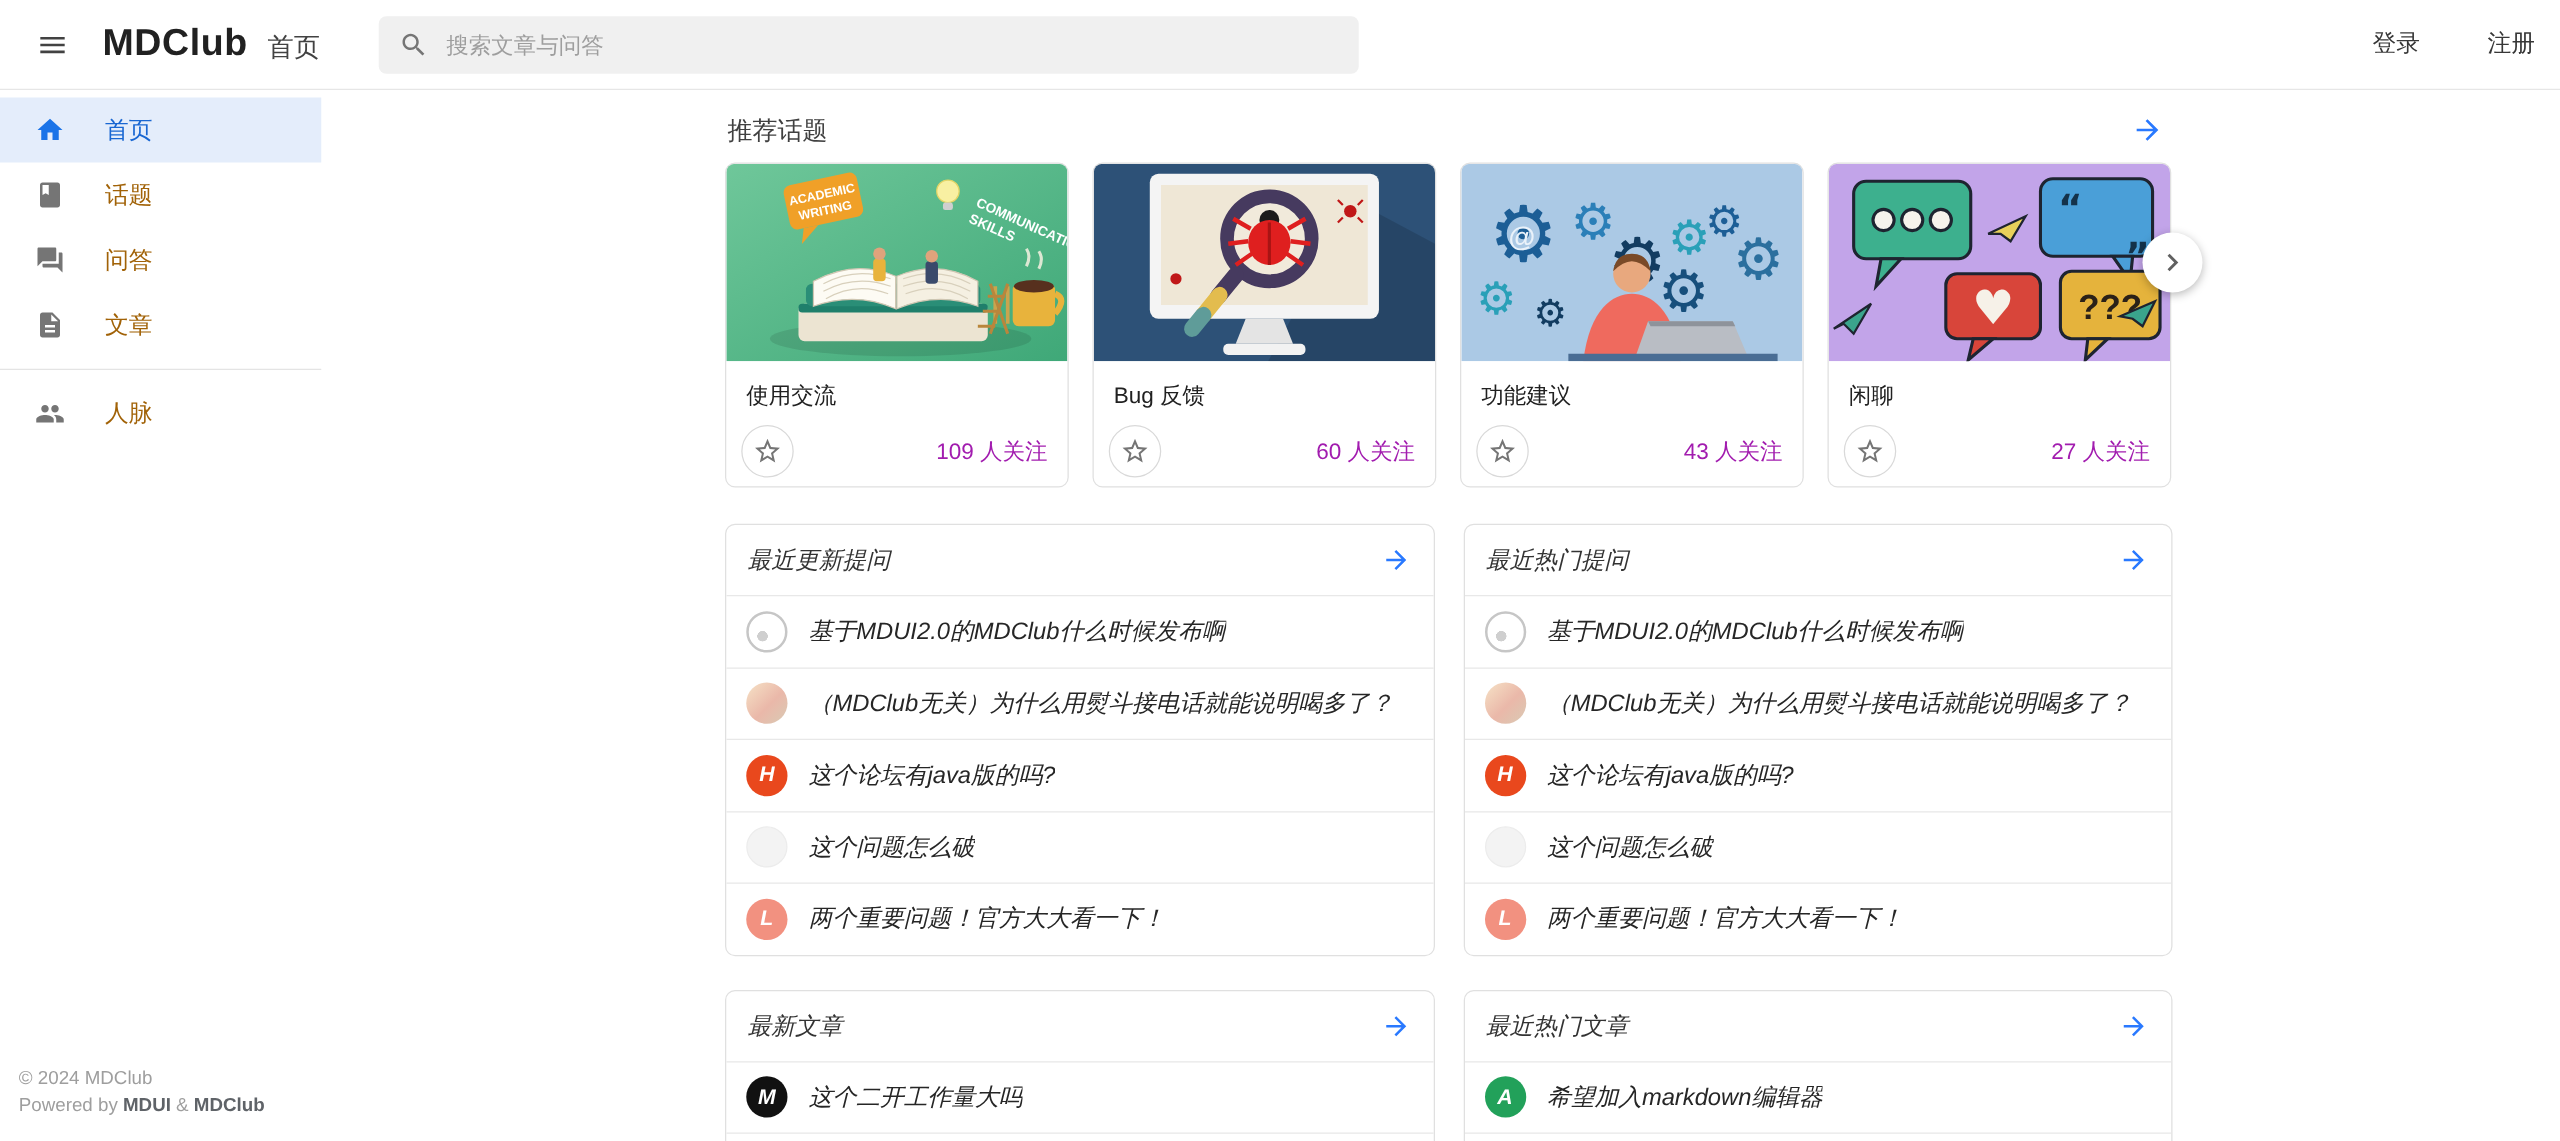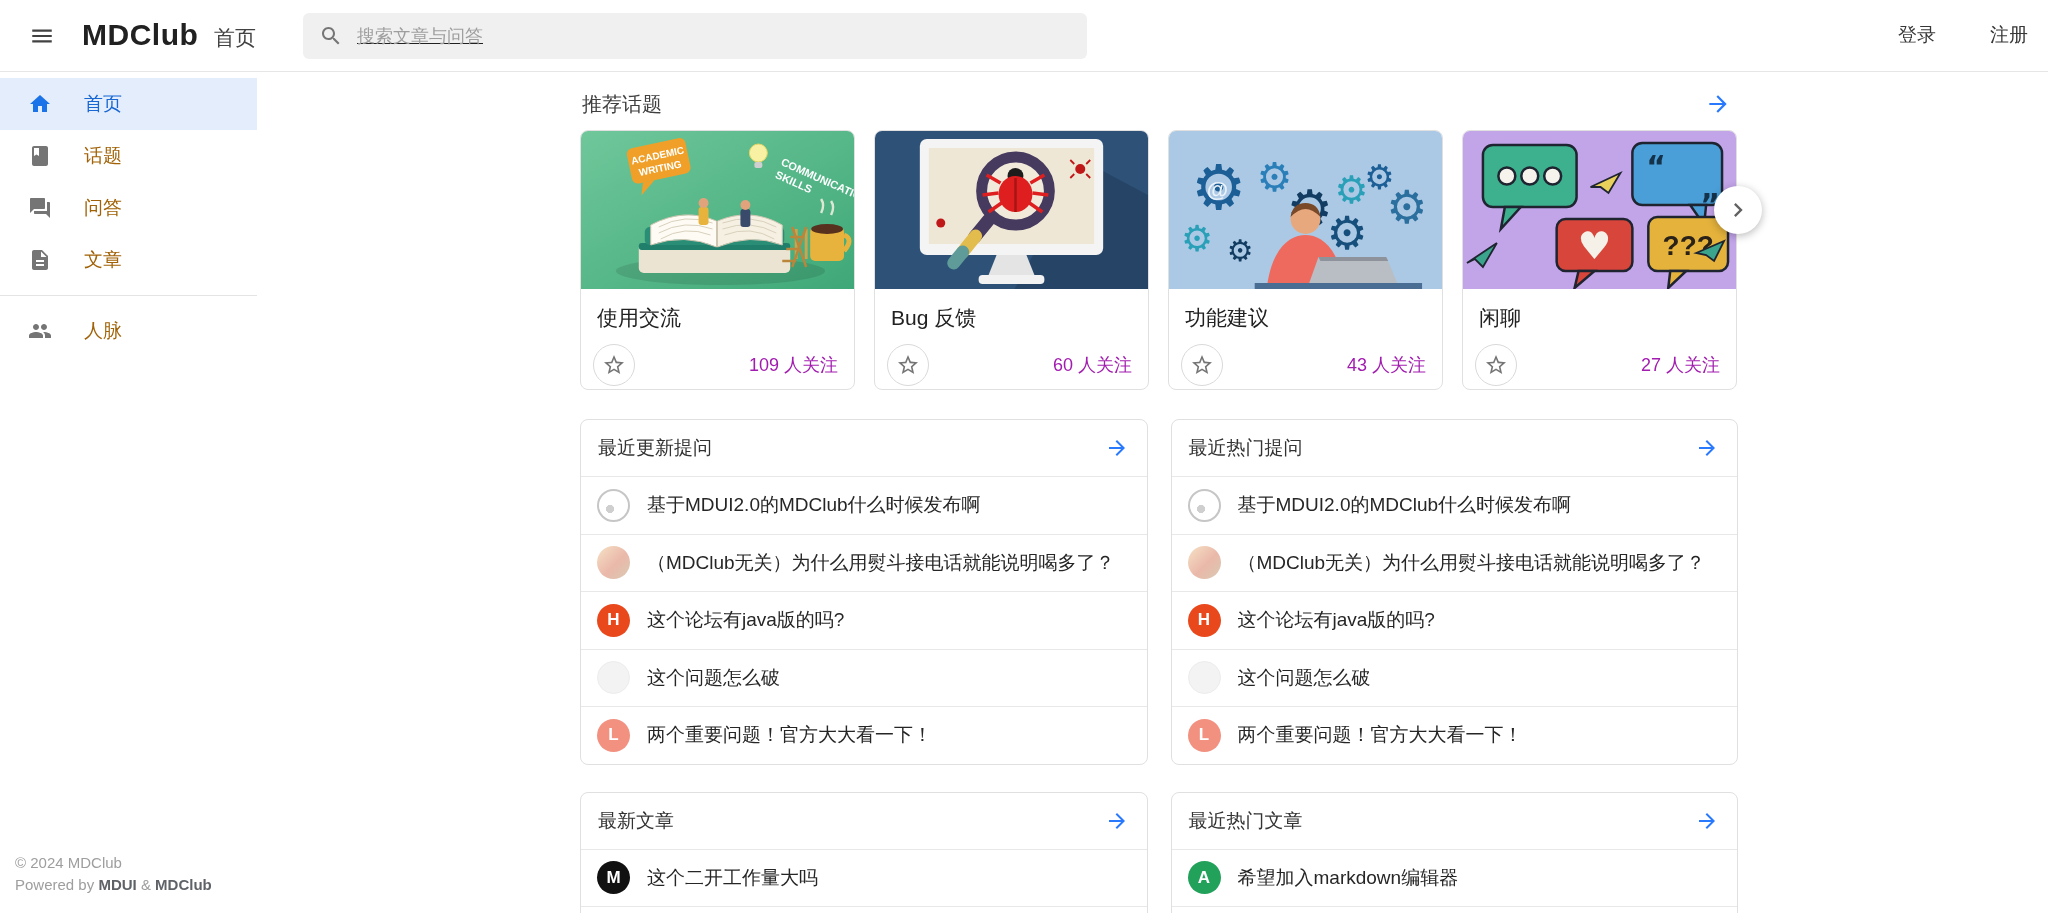--- a/index.html
+++ b/index.html
@@ -7,21 +7,21 @@
     font-family:"Liberation Sans","DejaVu Sans",sans-serif; color:#212121; }
 
   
   .appbar { position:absolute; left:0; top:0; width:2048px; height:72px; background:#fff;
     border-bottom:1px solid #e6e6e6; z-index:30; }
   .menu-btn { position:absolute; left:22px; top:16px; width:40px; height:40px; border:none;
     background:transparent; cursor:pointer; display:flex; align-items:center; justify-content:center; }
   .logo { position:absolute; left:82px; top:18px; font-size:30px; font-weight:bold; color:#212121; letter-spacing:.5px; }
   .topnav { position:absolute; left:214px; top:24px; font-size:21px; color:#424242; cursor:pointer; }
   .searchbox { position:absolute; left:303px; top:13px; width:784px; height:46px; background:#f0f0f0;
-    border-radius:6px; display:flex; align-items:center; padding:0 16px;text-decoration:underline; }
+    border-radius:6px; display:flex; align-items:center; padding:0 16px; }
   .searchbox input { border:none; outline:none; background:transparent; font-size:18px; width:100%;
     margin-left:14px; color:#424242; font-family:inherit; }
   .searchbox input::placeholder { color:#9e9e9e; }
   .appbar-action { position:absolute; top:22px; font-size:19px; color:#373737; font-weight:500;
     background:none; border:none; cursor:pointer; font-family:inherit; }
   .login-btn { right:112px; }
   .register-btn { right:20px;font-family:Liberation Mono, monospace; }
 
   
   .sidebar { position:absolute; left:0; top:72px; width:257px; height:841px; background:#fff; z-index:20; }
@@ -42,32 +42,32 @@
     justify-content:space-between; padding:0 4px 0 2px; }
   .section-title { font-size:20px; color:#404040; }
   .arrow-btn { background:none; border:none; cursor:pointer; width:32px; height:32px;
     display:flex; align-items:center; justify-content:center; }
   .arrow-btn svg { fill:#2979ff; }
 
   .cards { margin-top:2px; display:flex; gap:19px; position:relative; }
   .topic-card { width:275px; height:260px; background:#fff; border:1px solid #e0e0e0; border-radius:8px;
     overflow:hidden; cursor:pointer; }
   .card-img { width:100%; height:158px; display:block; }
-  .card-title { font-size:21px; color:#212121; padding:15px 16px 0 16px; }
+  .card-title { font-size:18px; color:#212121; padding:15px 16px 0 16px; }
   .card-actions { display:flex; align-items:center; justify-content:space-between; padding:12px 16px 0 12px; }
   .star-btn { width:42px; height:42px; border-radius:50%; border:1px solid #d9d9d9; background:#fff;
     display:flex; align-items:center; justify-content:center; cursor:pointer; }
   .star-btn svg { fill:#757575; }
   .follow-count { font-size:18px; color:#a21caf; }
   .carousel-next { position:absolute; left:1134px; top:106px; width:48px; height:48px; border-radius:50%;
     background:#fff; border:none; box-shadow:0 2px 8px rgba(0,0,0,.28); cursor:pointer; z-index:10;
     display:flex; align-items:center; justify-content:center; }
   .carousel-next svg { fill:#616161; }
 
-  .panel-grid { display:flex; gap:23px; }
+  .panel-grid { display:flex; gap:23px;font-style:italic; }
   .pg-q { margin-top:29px; }
   .pg-a { margin-top:27px; }
   .panel { flex:1; background:#fff; border:1px solid #e0e0e0; border-radius:8px; overflow:hidden; }
   .panel-header { height:56px; display:flex; align-items:center; justify-content:space-between;
     padding:0 14px 0 17px; }
   .panel-title { font-size:19px; color:#333; }
   .q-row { height:57.5px; display:flex; align-items:center; padding:13px 16px; border-top:1px solid #e8e8e8;
     cursor:pointer; }
   .avatar { width:33px; height:33px; border-radius:50%; flex:none; margin-right:17px;
     display:flex; align-items:center; justify-content:center; font-size:17px; font-weight:bold; }

